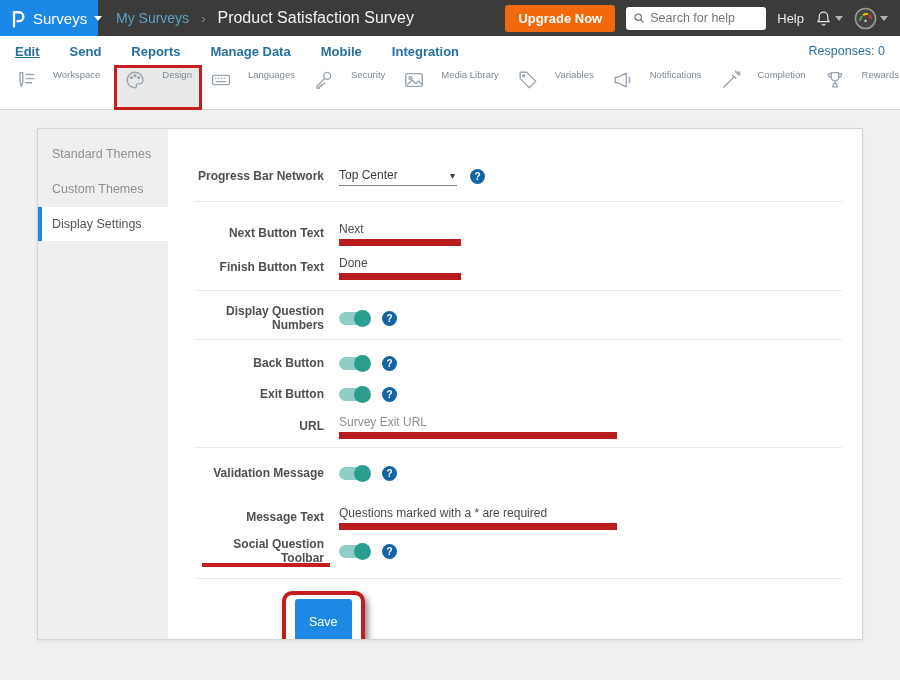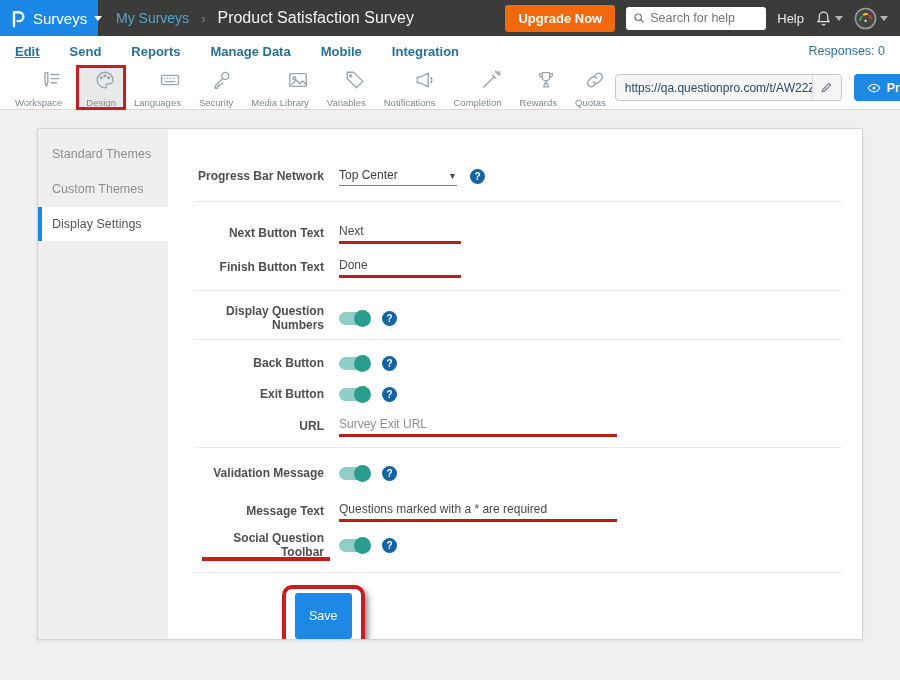--- a/index.html
+++ b/index.html
@@ -27,40 +27,40 @@
   .help-link { color:#ececec; font-size:13px; cursor:pointer; }
   .icon-group { display:flex; align-items:center; gap:3px; cursor:pointer; }
   .avatar-wrap { display:flex; align-items:center; gap:3px; cursor:pointer; }
   
   .navbar { position:absolute; top:36px; left:0; right:0; height:30px; background:#fff; display:flex; align-items:center; padding:0 15px; }
   .nav-item { color:#26709d; font-size:13px; font-weight:bold; margin-right:30px; cursor:pointer; }
   .nav-item.active { text-decoration:underline; }
   .responses { margin-left:auto; color:#2f6f9f; font-size:12.5px; }
   
   .toolbar { position:absolute; top:66px; left:0; right:0; height:44px; background:#fff; border-bottom:1px solid #d8d8d8; display:flex; align-items:stretch; padding:0 6px; }
-  .tool-item { display:flex; flex-direction:column; align-items:flex-end; justify-content:center; padding:3px 9px 2px; gap:6px; color:#7d8894; font-size:9.5px; cursor:pointer; position:relative; white-space:nowrap; }
+  .tool-item { display:flex; align-items:flex-start; justify-content:center; padding:3px 9px 2px; gap:16px; color:#7d8894; font-size:9.5px; cursor:pointer; position:relative; white-space:nowrap; }
   .tool-item.selected { background:#e9e9e9; }
   .tool-sep { width:1px; background:#e0e0e0; margin:7px 3px; }
   .annotation-box { position:absolute; inset:-1px; border:3px solid #c41e1e; pointer-events:none; }
   .toolbar-right { margin-left:auto; display:flex; align-items:center; gap:12px; padding-right:6px; }
   .url-box { display:flex; align-items:center; border:1px solid #c9c9c9; border-radius:4px; background:#f6f6f6; height:27px; overflow:hidden; }
   .url-text { padding:0 9px; font-size:12px; color:#2a4a6b; width:196px; white-space:nowrap; overflow:hidden; cursor:text; }
   .url-edit { width:29px; height:100%; display:flex; align-items:center; justify-content:center; border-left:1px solid #ddd; cursor:pointer; }
   .preview-btn { background:#1e88e5; color:#fff; border:none; font-size:12.5px; font-weight:bold; border-radius:4px; height:27px; padding:0 13px; display:flex; align-items:center; gap:6px; font-family:inherit; cursor:pointer; }
   
   .card { position:absolute; left:37px; top:128px; width:826px; height:512px; background:#fff; border:1px solid #d5d5d5; box-shadow:0 1px 3px rgba(0,0,0,0.08); display:flex; }
   .sidebar { width:130px; background:#efefef; padding-top:8px; flex-shrink:0; }
   .side-item { padding:10px 4px 10px 14px; font-size:12.5px; color:#8e8e8e; cursor:pointer; margin-bottom:1px; }
   .side-item.active { background:#fff; border-left:4px solid #1b87e6; padding-left:10px; color:#555; }
   
   .form { flex:1; padding:36px 20px 0 26px; overflow:hidden; }
   .form-row { display:flex; align-items:center; height:22px; }
   .form-label { width:130px; text-align:right; margin-right:15px; font-weight:bold; color:#4f4f4f; font-size:12px; flex-shrink:0; }
   .divider { border-top:1px solid #eaeaea; height:0; }
-  .uinput { border:none; border-bottom:3px solid #b91c1c; font-size:12px; color:#4a4a4a; background:transparent; outline:none; padding:2px 0 3px; font-family:inherit; }
+  .uinput { border:none; border-bottom:7px solid #b91c1c; font-size:12px; color:#4a4a4a; background:transparent; outline:none; padding:2px 0 3px; font-family:inherit; }
   .uinput.small { width:122px; }
   .uinput.wide { width:278px; }
   .uinput::placeholder { color:#8f8f8f; }
   .uselect { width:118px; border-bottom:1px solid #808080; display:flex; justify-content:space-between; align-items:center; font-size:12px; color:#3c3c3c; padding:2px 2px 3px 0; cursor:pointer; }
   .uselect .sel-caret { font-size:10px; color:#444; }
   .help-dot { width:15px; height:15px; border-radius:50%; background:#1464a5; color:#fff; font-size:10px; font-weight:bold; display:flex; align-items:center; justify-content:center; margin-left:13px; cursor:pointer; flex-shrink:0; }
   .toggle { position:relative; width:30px; height:13px; border-radius:7px; background:#8fcdc6; display:inline-block; cursor:pointer; flex-shrink:0; }
   .toggle .knob { position:absolute; right:-2px; top:-2px; width:17px; height:17px; border-radius:50%; background:#2a9d8f; }
   .social-row { position:relative; }
   .red-underline { position:absolute; left:8px; top:23px; width:128px; height:4px; background:#c41e1e; }
@@ -319,21 +319,21 @@
     <div class="divider" style="margin-top:10px;"></div>
 
     <div class="form-row" style="margin-top:14px;">
       <span class="form-label">Validation Message</span>
       <span class="toggle">
           <span class="knob"></span>
         </span>
       <span class="help-dot">?</span>
     </div>
 
-    <div class="form-row" style="margin-top:16px;">
+    <div class="form-row" style="margin-top:22px;">
       <span class="form-label">Message Text</span>
       <input class="uinput wide" type="text" value="Questions marked with a * are required" style="">
     </div>
 
     <div class="form-row social-row" style="margin-top:12px;">
       <span class="form-label">Social Question Toolbar</span>
       <span class="toggle">
           <span class="knob"></span>
         </span>
       <span class="help-dot">?</span>

